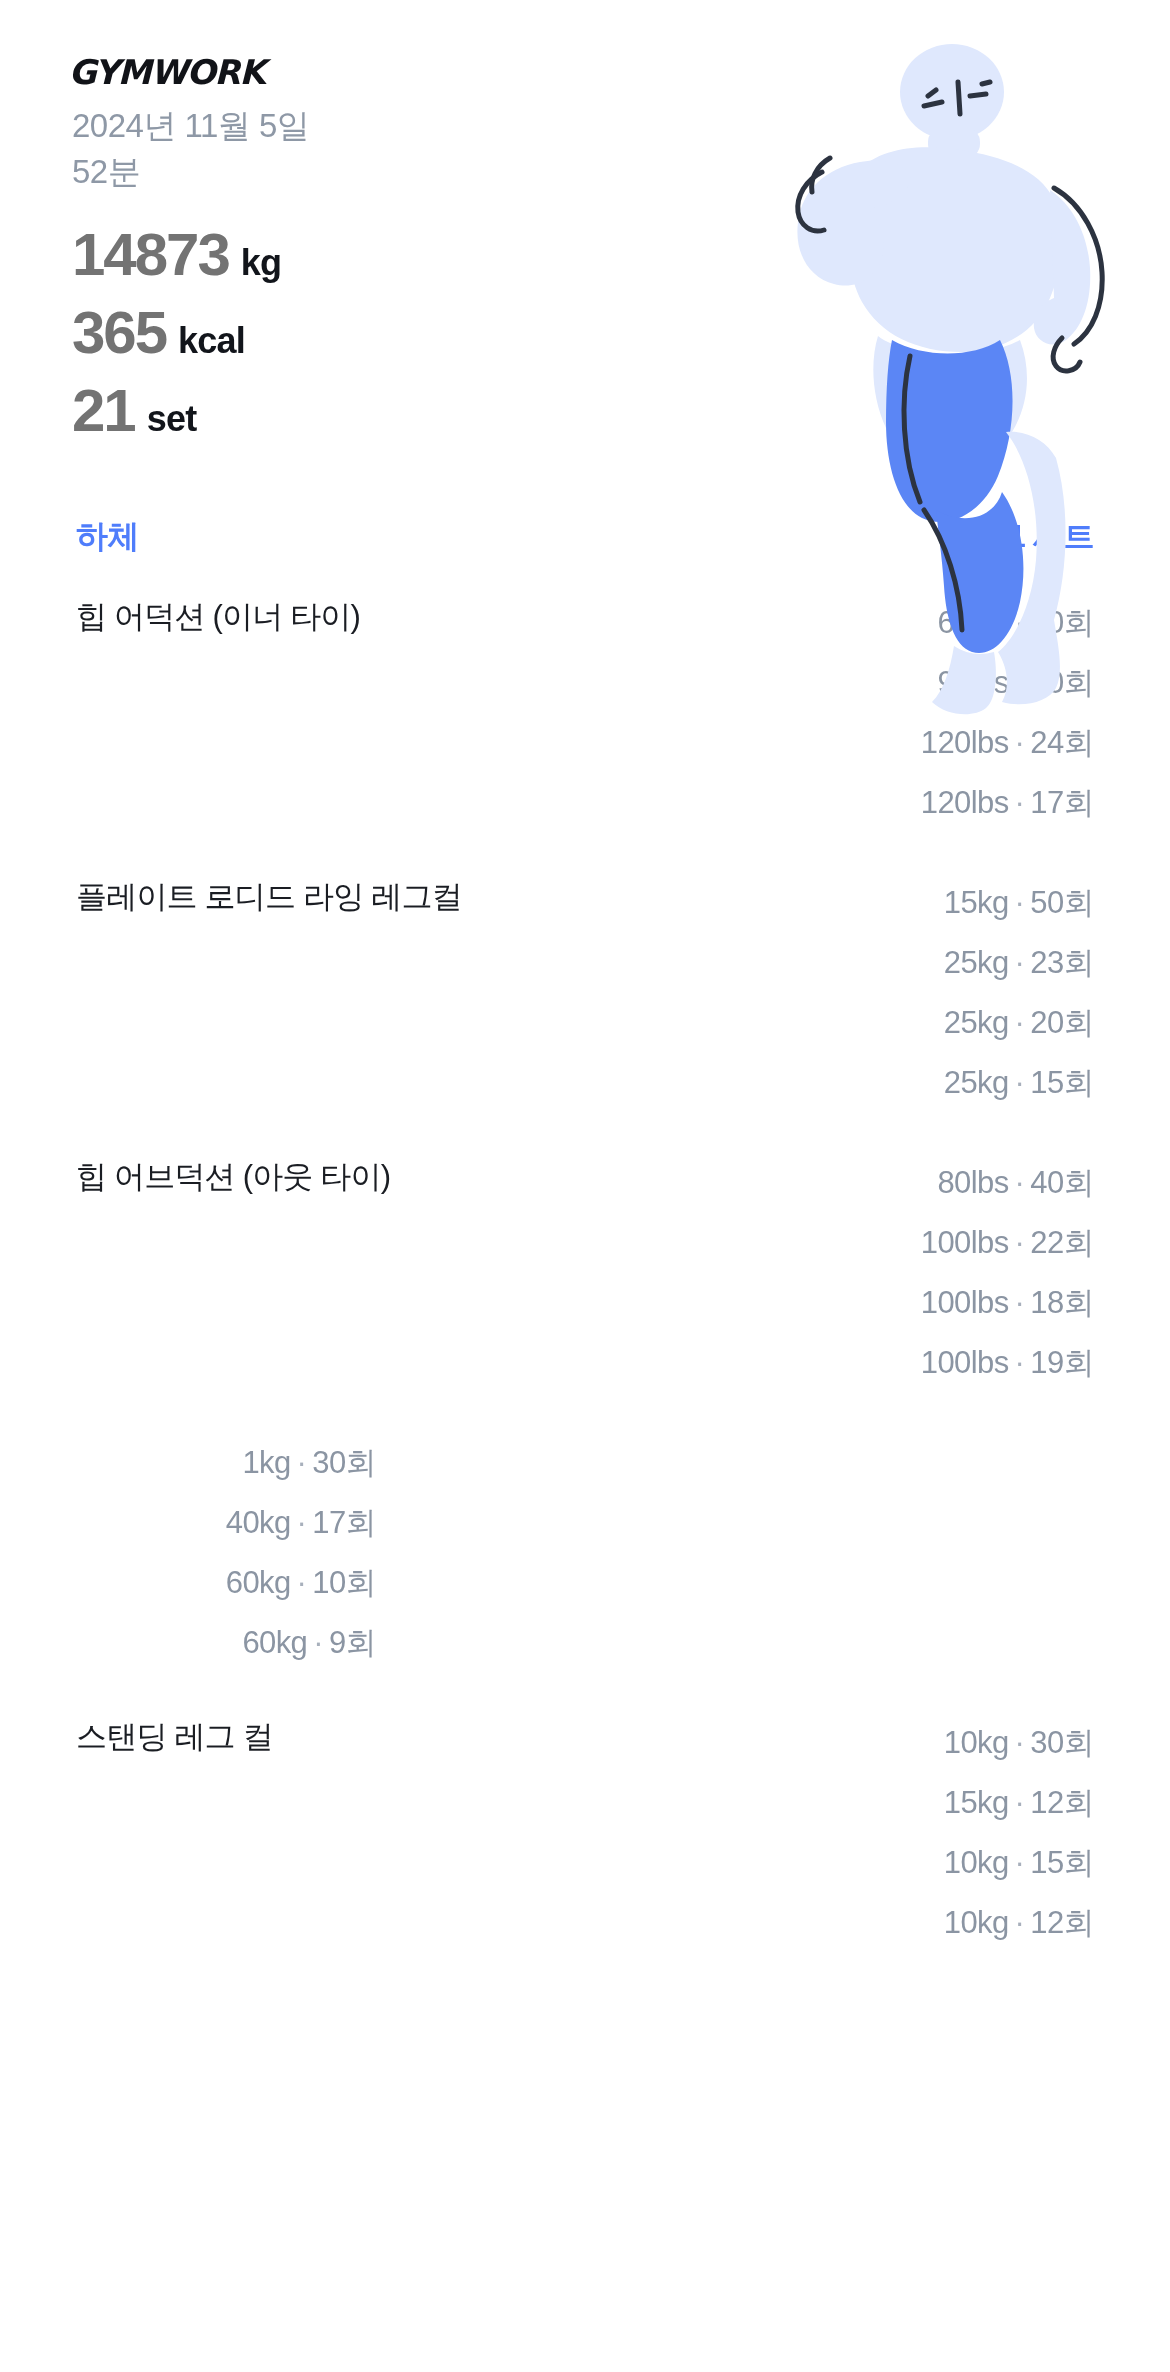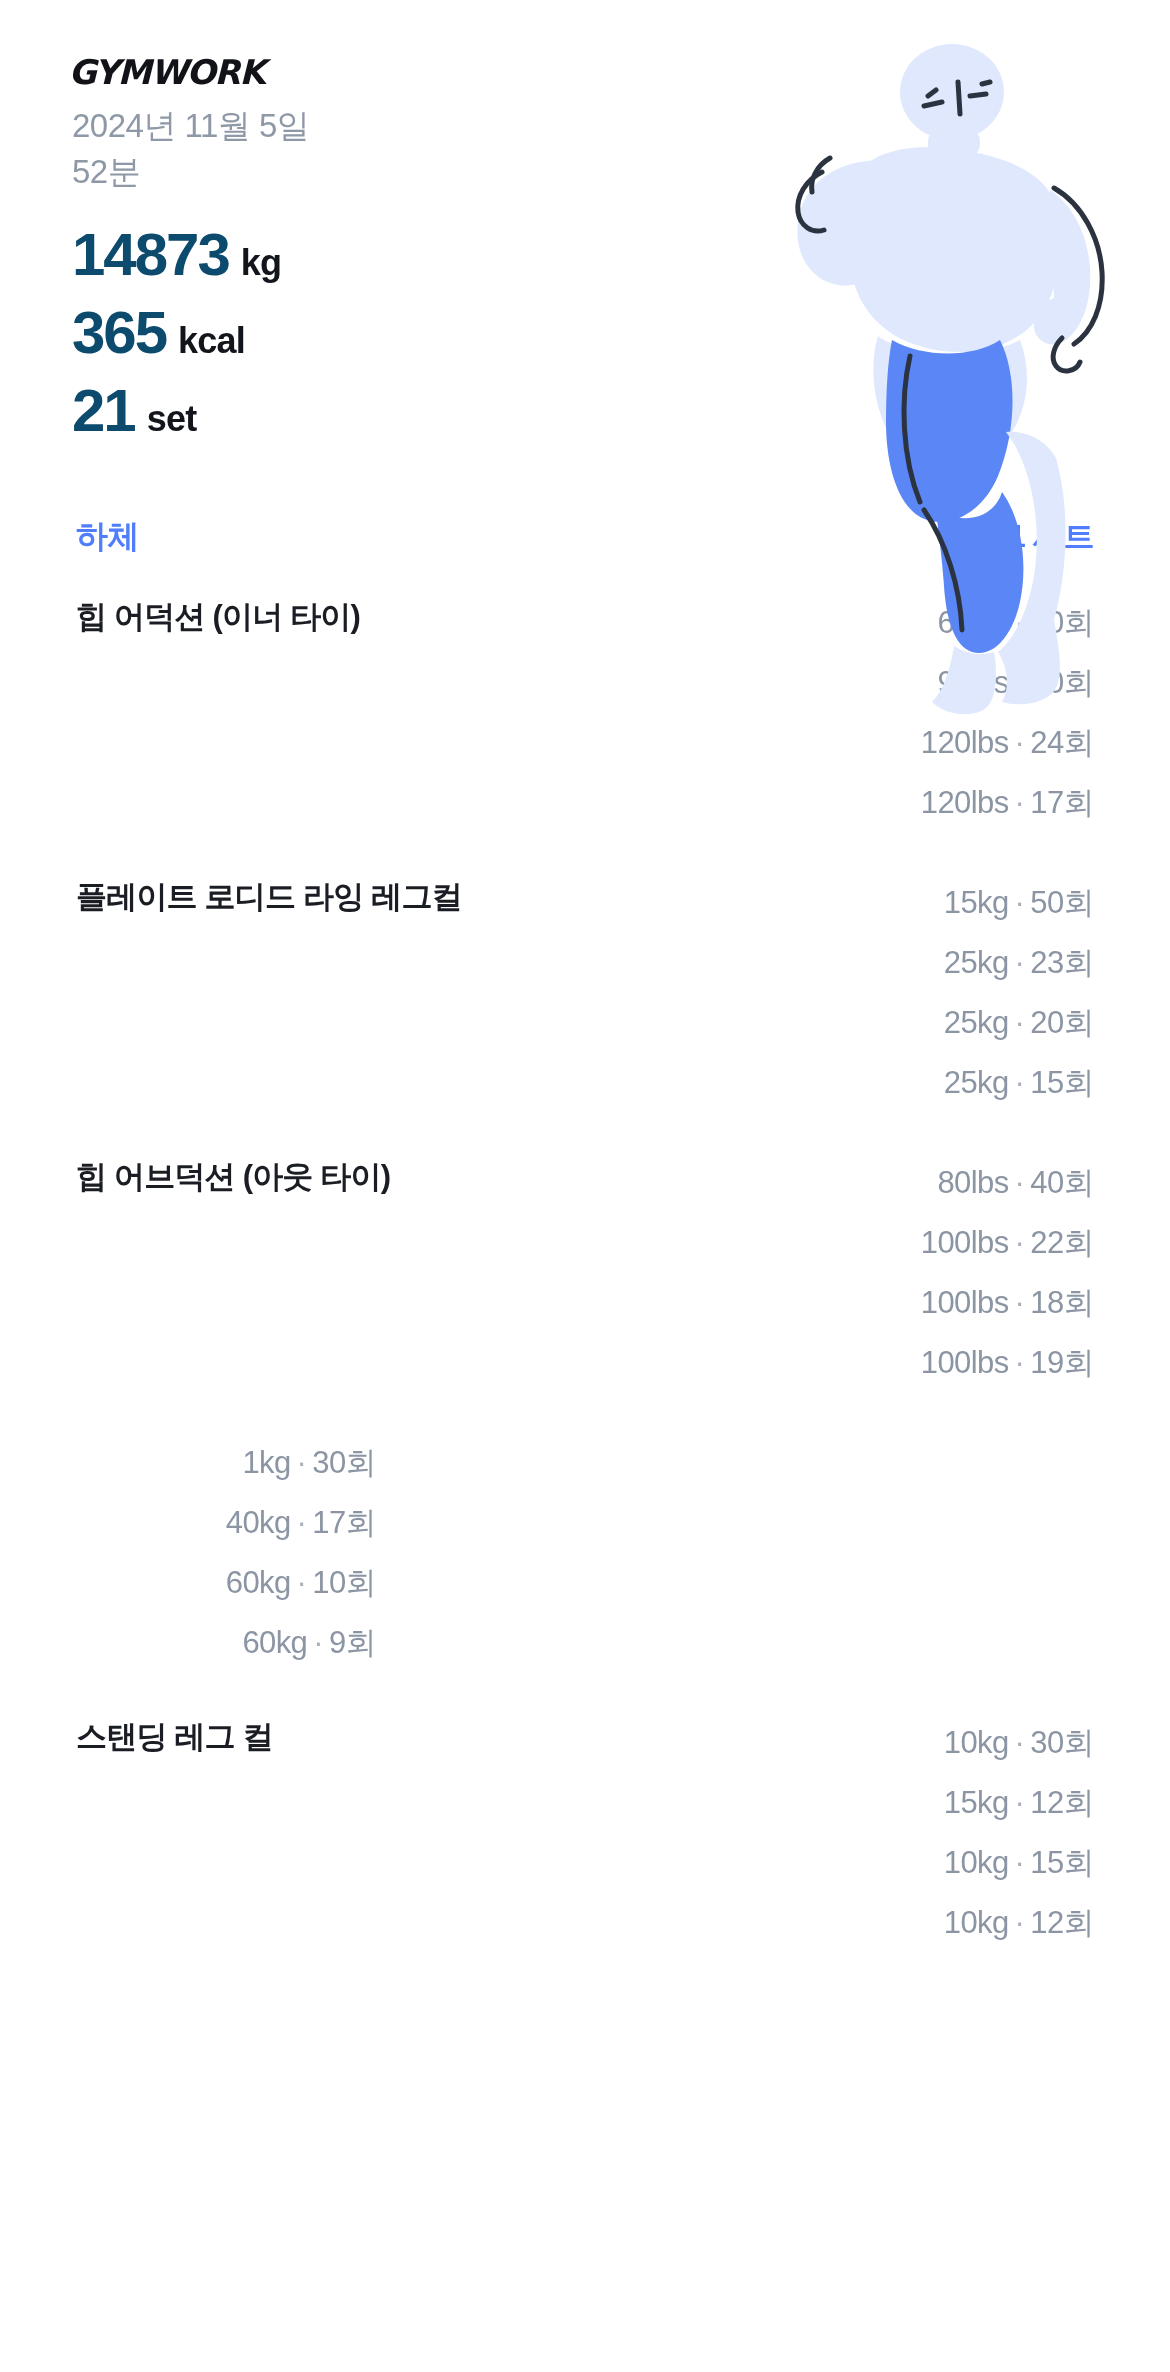--- a/index.html
+++ b/index.html
@@ -54,21 +54,21 @@
     margin-top: 26px;
   }
   .stat-row {
     display: flex;
     align-items: baseline;
     margin-bottom: 10px;
   }
   .stat-value {
     font-size: 60px;
     font-weight: 800;
-    color: #0c4a6e;
+    color: #737373;
     letter-spacing: -2px;
     line-height: 68px;
   }
   .stat-unit {
     font-size: 36px;
     font-weight: 800;
     color: #12151b;
     margin-left: 12px;
     letter-spacing: -0.8px;
   }
@@ -118,21 +118,21 @@
   }
 
   .exercise {
     display: flex;
     justify-content: space-between;
     align-items: flex-start;
     margin-bottom: 40px;
   }
   .exercise-name {
     font-size: 31px;
-    font-weight: 700;
+    font-weight: 400;
     color: #1a1d23;
     letter-spacing: -0.8px;
     line-height: 44px;
     padding-top: 2px;
     max-width: 560px;
   }
   .sets {
     text-align: right;
     min-width: 300px;
   }

